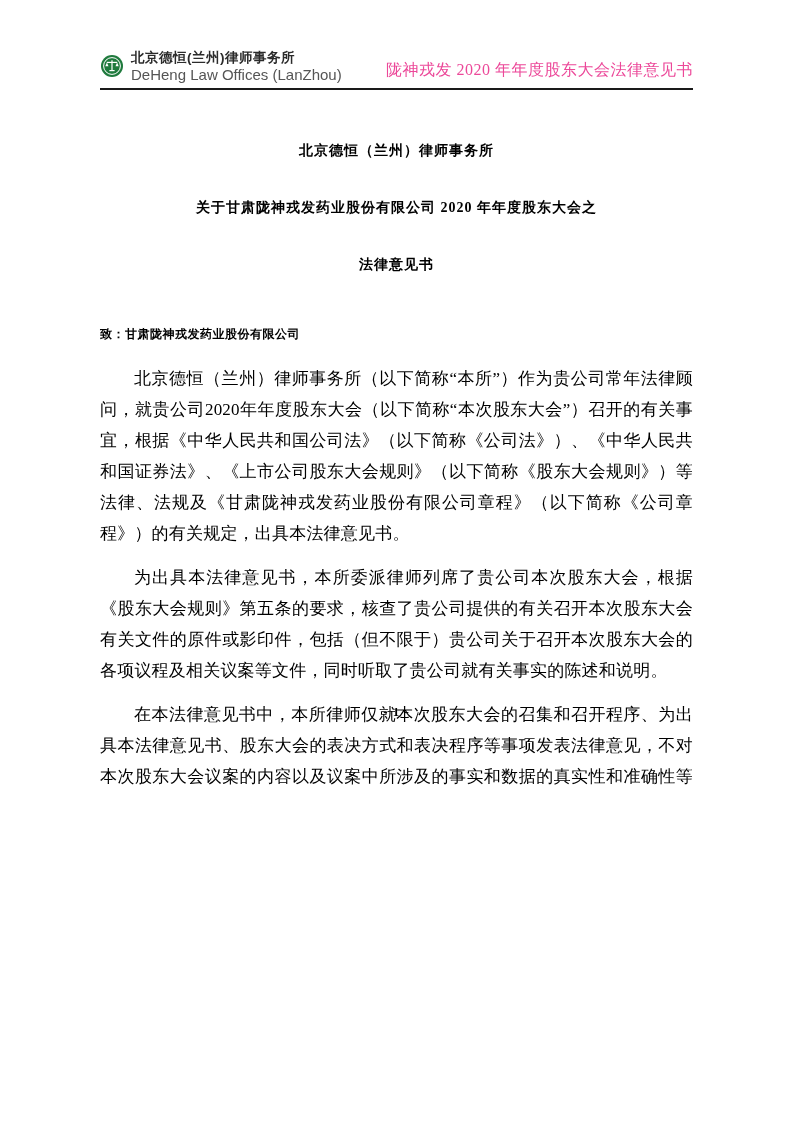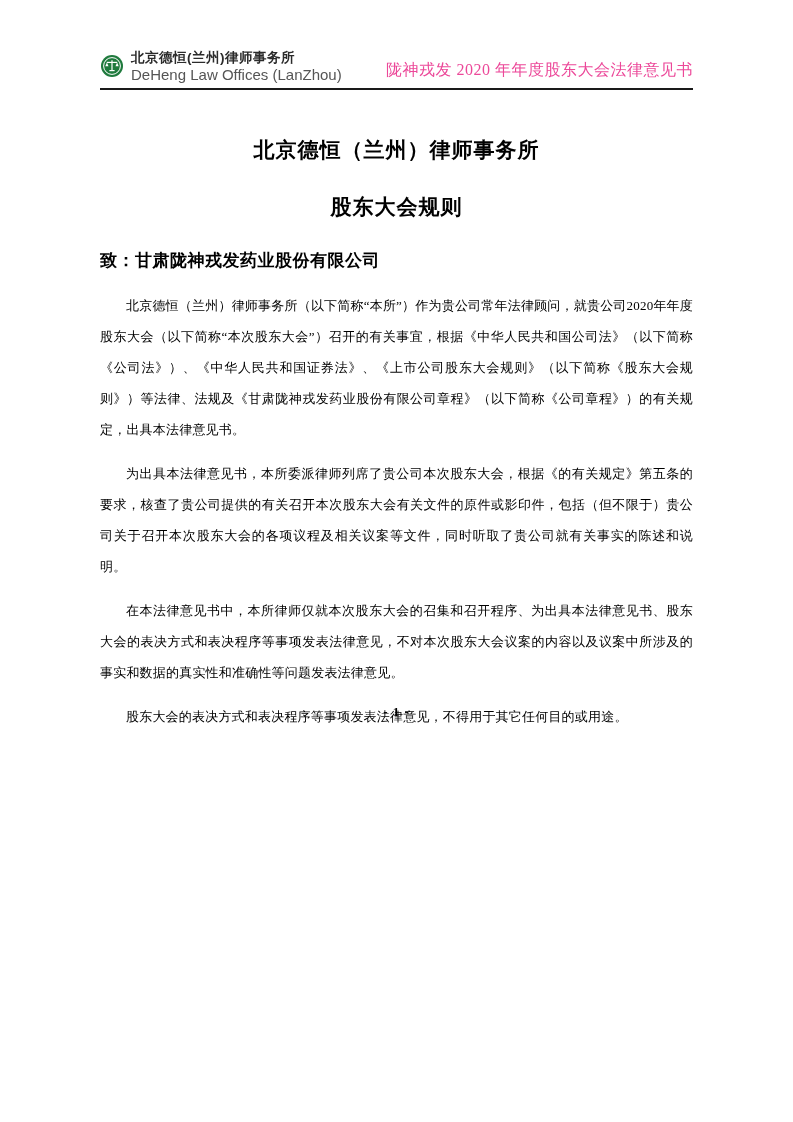--- a/index.html
+++ b/index.html
@@ -61,36 +61,36 @@
     padding-bottom: 2px;
     letter-spacing: 0.5px;
   }
   
   .doc-title {
     margin-top: 32px;
     text-align: center;
     font-weight: bold;
   }
   .title-line {
-    font-size: 21px;
+    font-size: 14px;
     line-height: 57px;
     letter-spacing: 1px;
   }
   
   .salutation {
-    margin-top: 10px;
-    font-family: Liberation Mono, monospace;
+    margin-top: 26px;
+    font-family: Liberation Serif, serif;
     font-weight: bold;
-    font-size: 17px;
+    font-size: 12px;
     line-height: 31px;
     letter-spacing: 0.5px;
   }
   .body-text p {
     margin: 13px 0 0 0;
-    font-size: 13px;
+    font-size: 17px;
     line-height: 31px;
     text-align: justify;
     text-indent: 2em;
     letter-spacing: 0.2px;
   }
   
   .page-num {
     position: absolute;
     left: 0;
     right: 0;
@@ -124,27 +124,28 @@
       <span class="firm-names">
         <span class="firm-cn">北京德恒(兰州)律师事务所</span>
         <span class="firm-en">DeHeng Law Offices (LanZhou)</span>
       </span>
     </div>
     <div class="hdr-right">陇神戎发 2020 年年度股东大会法律意见书</div>
   </div>
 
   <div class="doc-title">
     <div class="title-line">北京德恒（兰州）律师事务所</div>
-    <div class="title-line">股东大会规则</div>
+    <div class="title-line">关于甘肃陇神戎发药业股份有限公司 2020 年年度股东大会之</div>
+    <div class="title-line">法律意见书</div>
   </div>
 
   <div class="salutation">致：甘肃陇神戎发药业股份有限公司</div>
 
   <div class="body-text">
     <p>北京德恒（兰州）律师事务所（以下简称“本所”）作为贵公司常年法律顾问，就贵公司2020年年度股东大会（以下简称“本次股东大会”）召开的有关事宜，根据《中华人民共和国公司法》（以下简称《公司法》）、《中华人民共和国证券法》、《上市公司股东大会规则》（以下简称《股东大会规则》）等法律、法规及《甘肃陇神戎发药业股份有限公司章程》（以下简称《公司章程》）的有关规定，出具本法律意见书。</p>
-    <p>为出具本法律意见书，本所委派律师列席了贵公司本次股东大会，根据《的有关规定》第五条的要求，核查了贵公司提供的有关召开本次股东大会有关文件的原件或影印件，包括（但不限于）贵公司关于召开本次股东大会的各项议程及相关议案等文件，同时听取了贵公司就有关事实的陈述和说明。</p>
+    <p>为出具本法律意见书，本所委派律师列席了贵公司本次股东大会，根据《股东大会规则》第五条的要求，核查了贵公司提供的有关召开本次股东大会有关文件的原件或影印件，包括（但不限于）贵公司关于召开本次股东大会的各项议程及相关议案等文件，同时听取了贵公司就有关事实的陈述和说明。</p>
     <p>在本法律意见书中，本所律师仅就本次股东大会的召集和召开程序、为出具本法律意见书、股东大会的表决方式和表决程序等事项发表法律意见，不对本次股东大会议案的内容以及议案中所涉及的事实和数据的真实性和准确性等问题发表法律意见。</p>
     <p>股东大会的表决方式和表决程序等事项发表法律意见，不得用于其它任何目的或用途。</p>
   </div>
 
   <div class="page-num">- 1 -</div>
 
 </div>
 
 </body></html>

